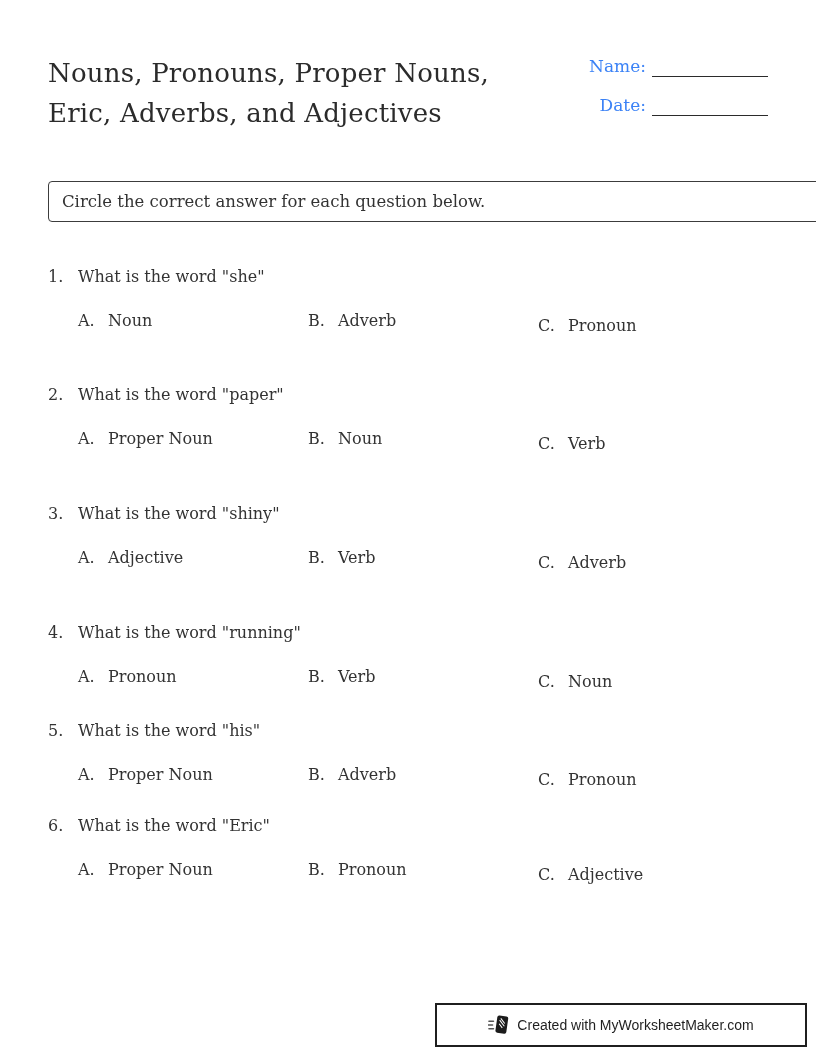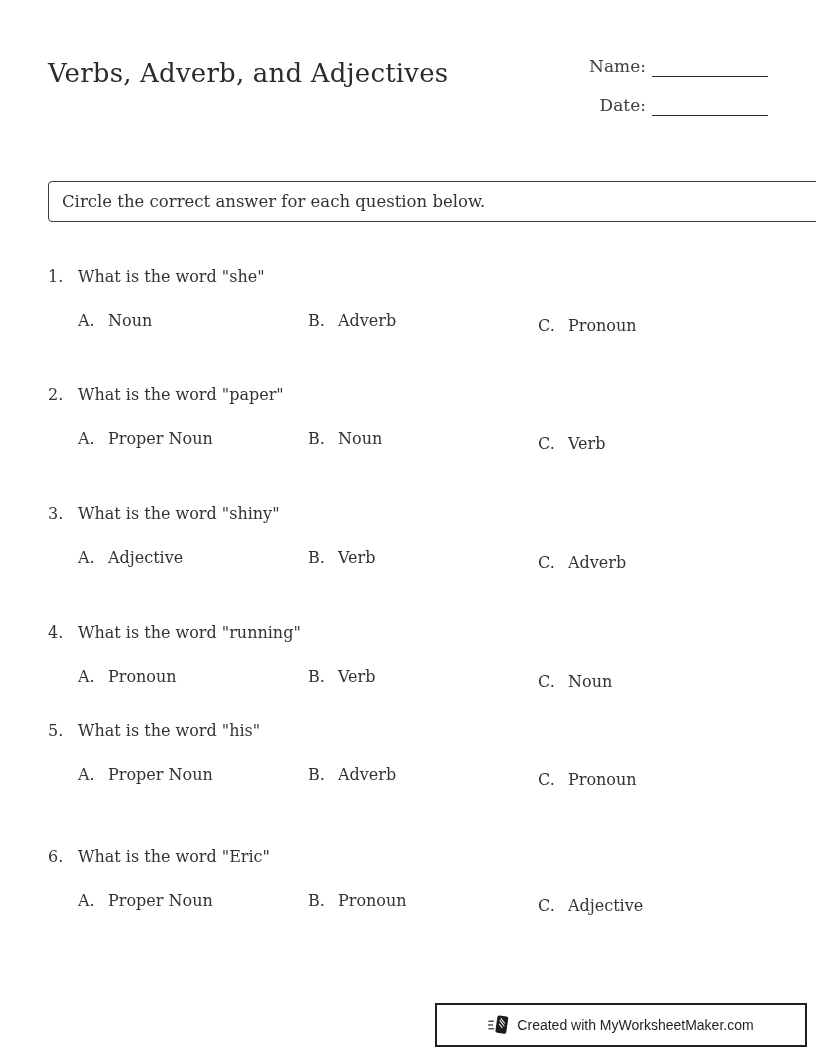--- a/index.html
+++ b/index.html
@@ -16,39 +16,39 @@
   
   .title {
     position: absolute; left: 48px; top: 53px;
     font-size: 26px; line-height: 40px; font-weight: 500;
     color: #2b2b2b; letter-spacing: 0.2px;
   }
   .fields {
     position: absolute; top: 55px; right: 48px;
     display: flex; flex-direction: column; gap: 17px; align-items: flex-end;
   }
-  .field-row { display: flex; align-items: flex-end; font-size: 17px; color: #404040; }
+  .field-row { display: flex; align-items: flex-end; font-size: 17px; color: #3b82f6; }
   .field-label { line-height: 22px; }
   .field-line {
     width: 116px; height: 21px; margin-left: 6px;
     border-bottom: 1.5px solid #2b2b2b;
   }
 
   
   .instructions {
     position: absolute; left: 48px; top: 181px; width: 776px; height: 41px;
     border: 1.5px solid #3c3c3c; border-radius: 4px;
     display: flex; align-items: center; padding-left: 13px;
     font-size: 16.5px; color: #333333; background: #ffffff;
   }
 
   
   .question { position: absolute; left: 0; width: 100%; height: 100px; }
   .q-1 { top: 266px; } .q-2 { top: 384px; } .q-3 { top: 503px; }
-  .q-4 { top: 622px; } .q-5 { top: 720px; } .q-6 { top: 846px; padding-left: 12px; }
+  .q-4 { top: 622px; } .q-5 { top: 720px; } .q-6 { top: 815px; padding-left: 12px; }
   .q-line { position: absolute; left: 48px; top: 0; font-size: 16px; line-height: 22px; color: #333333; }
   .q-num { display: inline-block; min-width: 30px; }
   .opt { position: absolute; top: 44px; font-size: 16px; line-height: 22px; color: #333333; cursor: default; }
   .opt .letter { display: inline-block; min-width: 30px; }
   .opt-a { left: 78px; }
   .opt-b { left: 308px; }
   .opt-c { left: 538px; top: 49px; }
 
   
   .footer {
@@ -59,21 +59,22 @@
     font-size: 14px; color: #1f1f1f; white-space: nowrap;
   }
   .footer svg { flex: 0 0 auto; display: block; }
 </style>
 </head>
 <body>
 
 <div class="page">
 
   <div class="title">
-    <div>Verbs, Adverb, and Adjectives</div>
+    <div>Nouns, Pronouns, Proper Nouns,</div>
+    <div>Eric, Adverbs, and Adjectives</div>
   </div>
 
   <div class="fields">
     <div class="field-row">
       <span class="field-label">Name:</span>
       <span class="field-line"></span>
     </div>
     <div class="field-row">
       <span class="field-label">Date:</span>
       <span class="field-line"></span>

